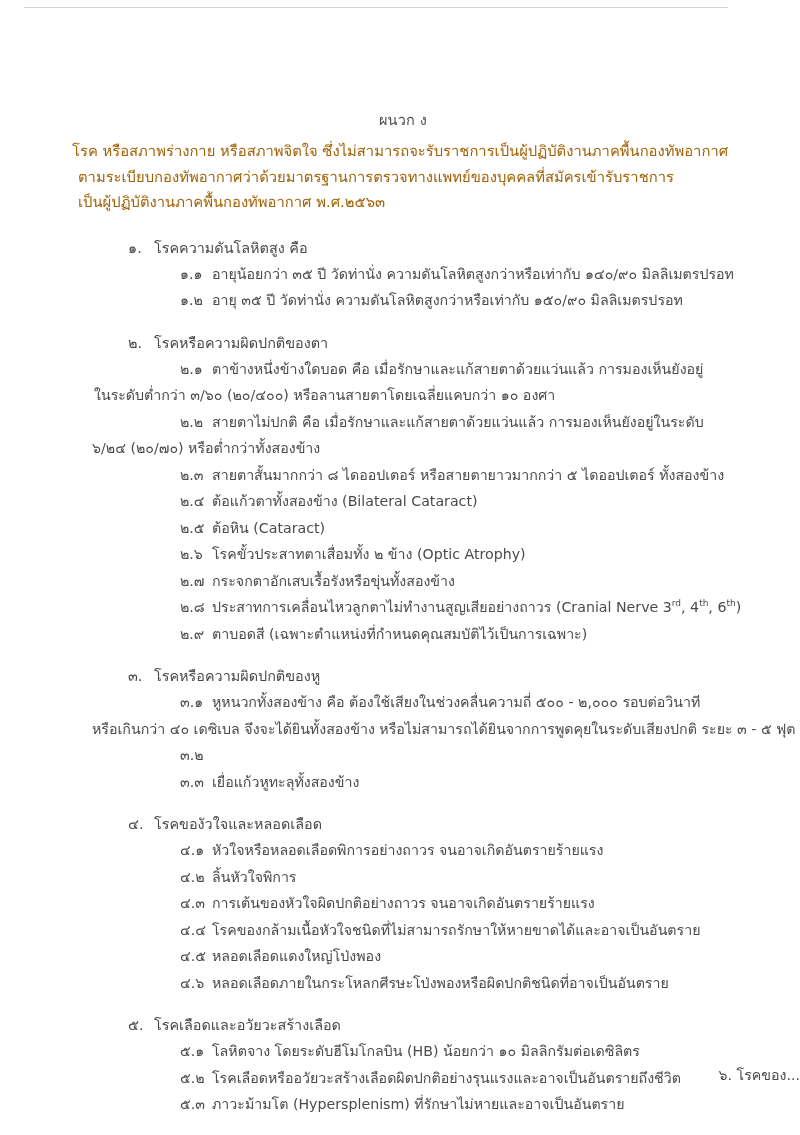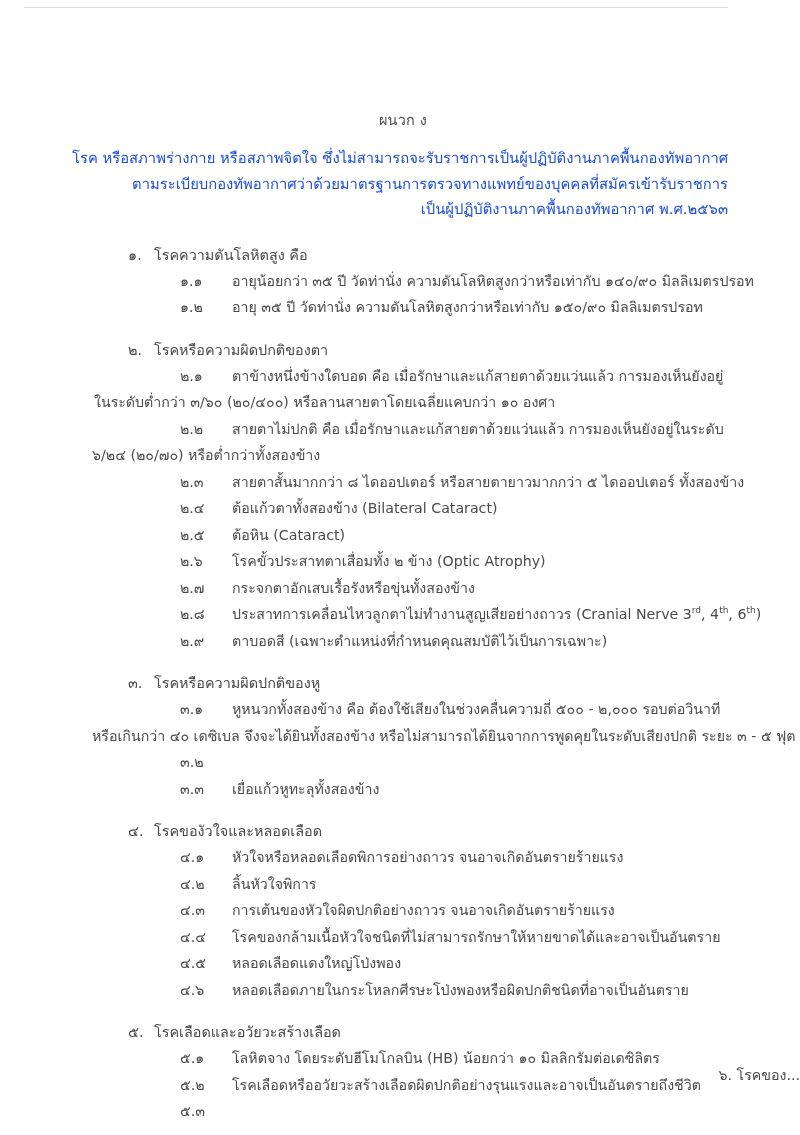--- a/index.html
+++ b/index.html
@@ -47,25 +47,25 @@
 
   
   .annex-label {
     text-align: center;
     font-size: 14.5px;
     line-height: 25px;
     color: #4f4f4f;
     letter-spacing: .2px;
   }
   .doc-title {
-    text-align: right;
+    text-align: left;
     font-size: 14.8px;
     line-height: 25.5px;
-    color: #1d4ed8;
-    margin-top: 12px;
+    color: #a16207;
+    margin-top: 5px;
   }
   .doc-title .tline { display: block; white-space: nowrap; }
   .doc-title .tline.c1 { margin-left: -6px; }
 
   
   .section { margin-top: 16px; }
   .section.s1 { margin-top: 20px; }
 
   .lvl1 {
     display: flex;
@@ -80,21 +80,20 @@
     text-align: left;
   }
   .lvl1 .txt { flex: 1 1 auto; }
 
   .lvl2 {
     display: flex;
     font-size: 14.2px;
     line-height: 26.5px;
     color: #4a4a4a;
     padding-left: 102px;
-    gap: 20px;
   }
   .lvl2 .num {
     width: 32px;
     flex: 0 0 32px;
     text-align: left;
   }
   .lvl2 .txt { flex: 1 1 auto; }
 
   
   .wrapline {
@@ -267,20 +266,21 @@
       <div class="lvl2 nowrap">
         <span class="num">๕.๑</span>
         <span class="txt">โลหิตจาง โดยระดับฮีโมโกลบิน (HB) น้อยกว่า ๑๐ มิลลิกรัมต่อเดซิลิตร</span>
       </div>
       <div class="lvl2 nowrap">
         <span class="num">๕.๒</span>
         <span class="txt">โรคเลือดหรืออวัยวะสร้างเลือดผิดปกติอย่างรุนแรงและอาจเป็นอันตรายถึงชีวิต</span>
       </div>
       <div class="lvl2 nowrap">
         <span class="num">๕.๓</span>
+        <span class="txt">ภาวะม้ามโต (Hypersplenism) ที่รักษาไม่หายและอาจเป็นอันตราย</span>
       </div>
     </div>
 
   </div>
 
   <div class="footer-note">๖. โรคของ...</div>
 
 </div>
 
 </body></html>

